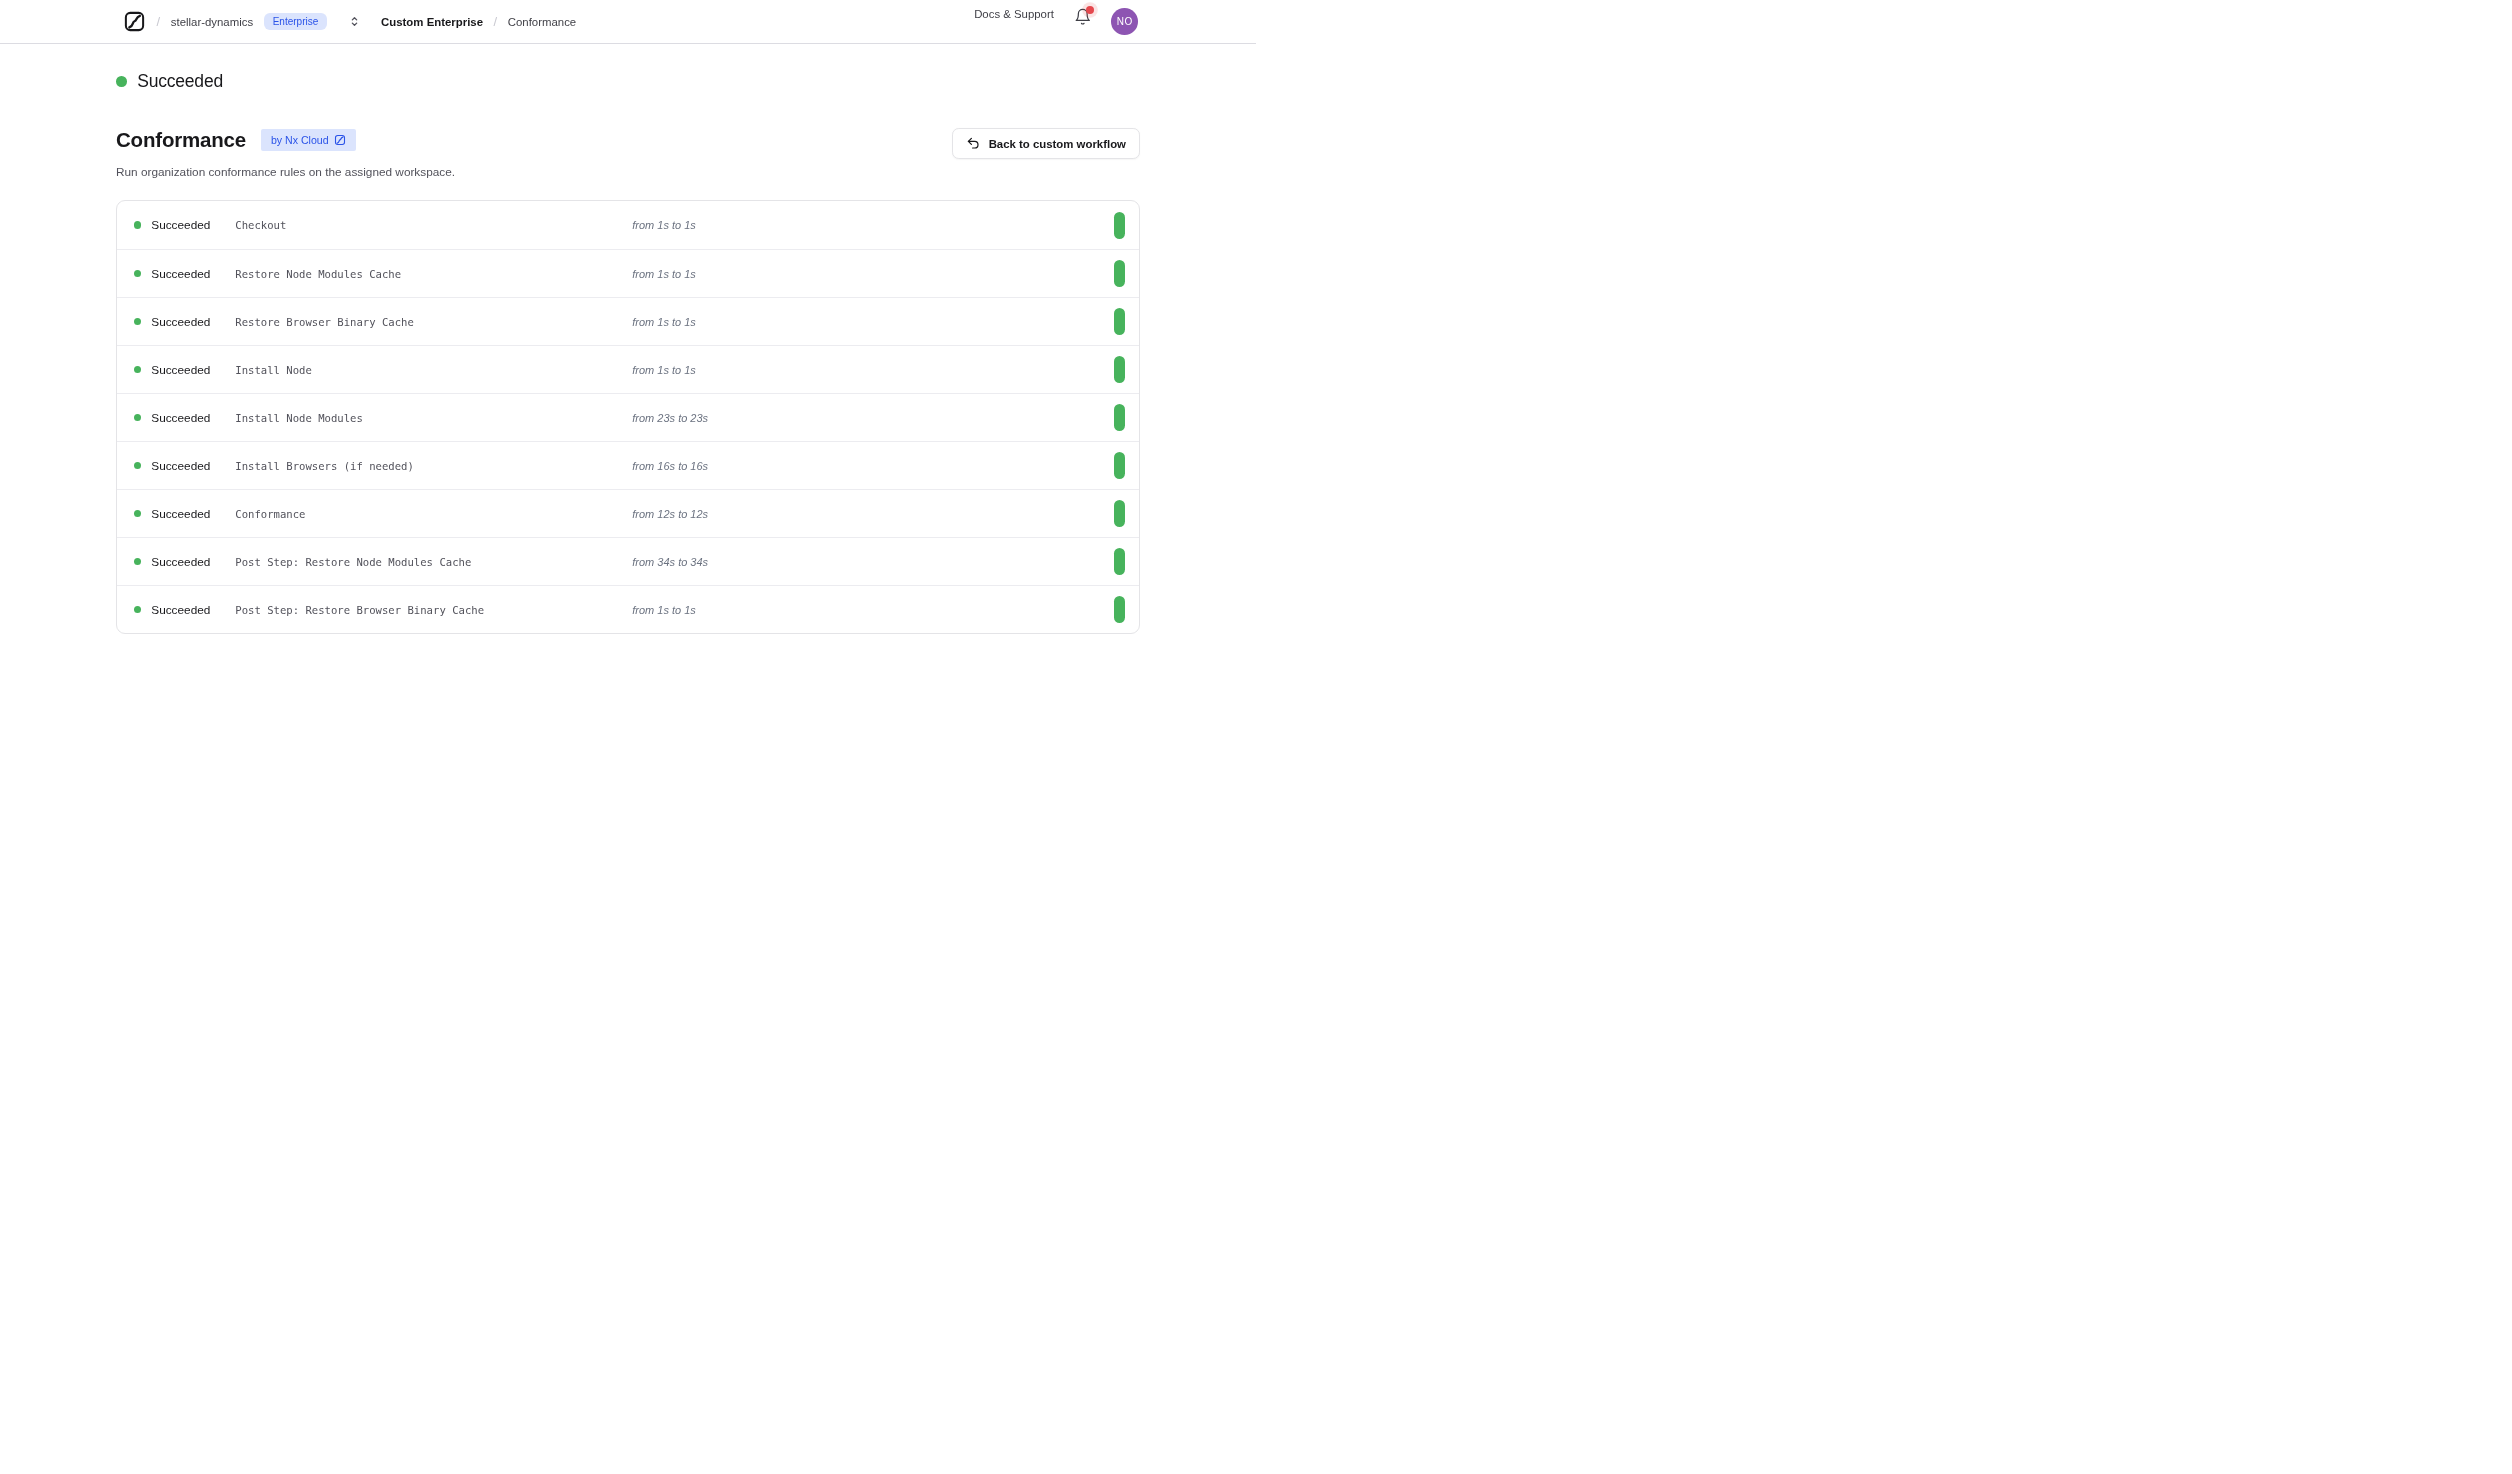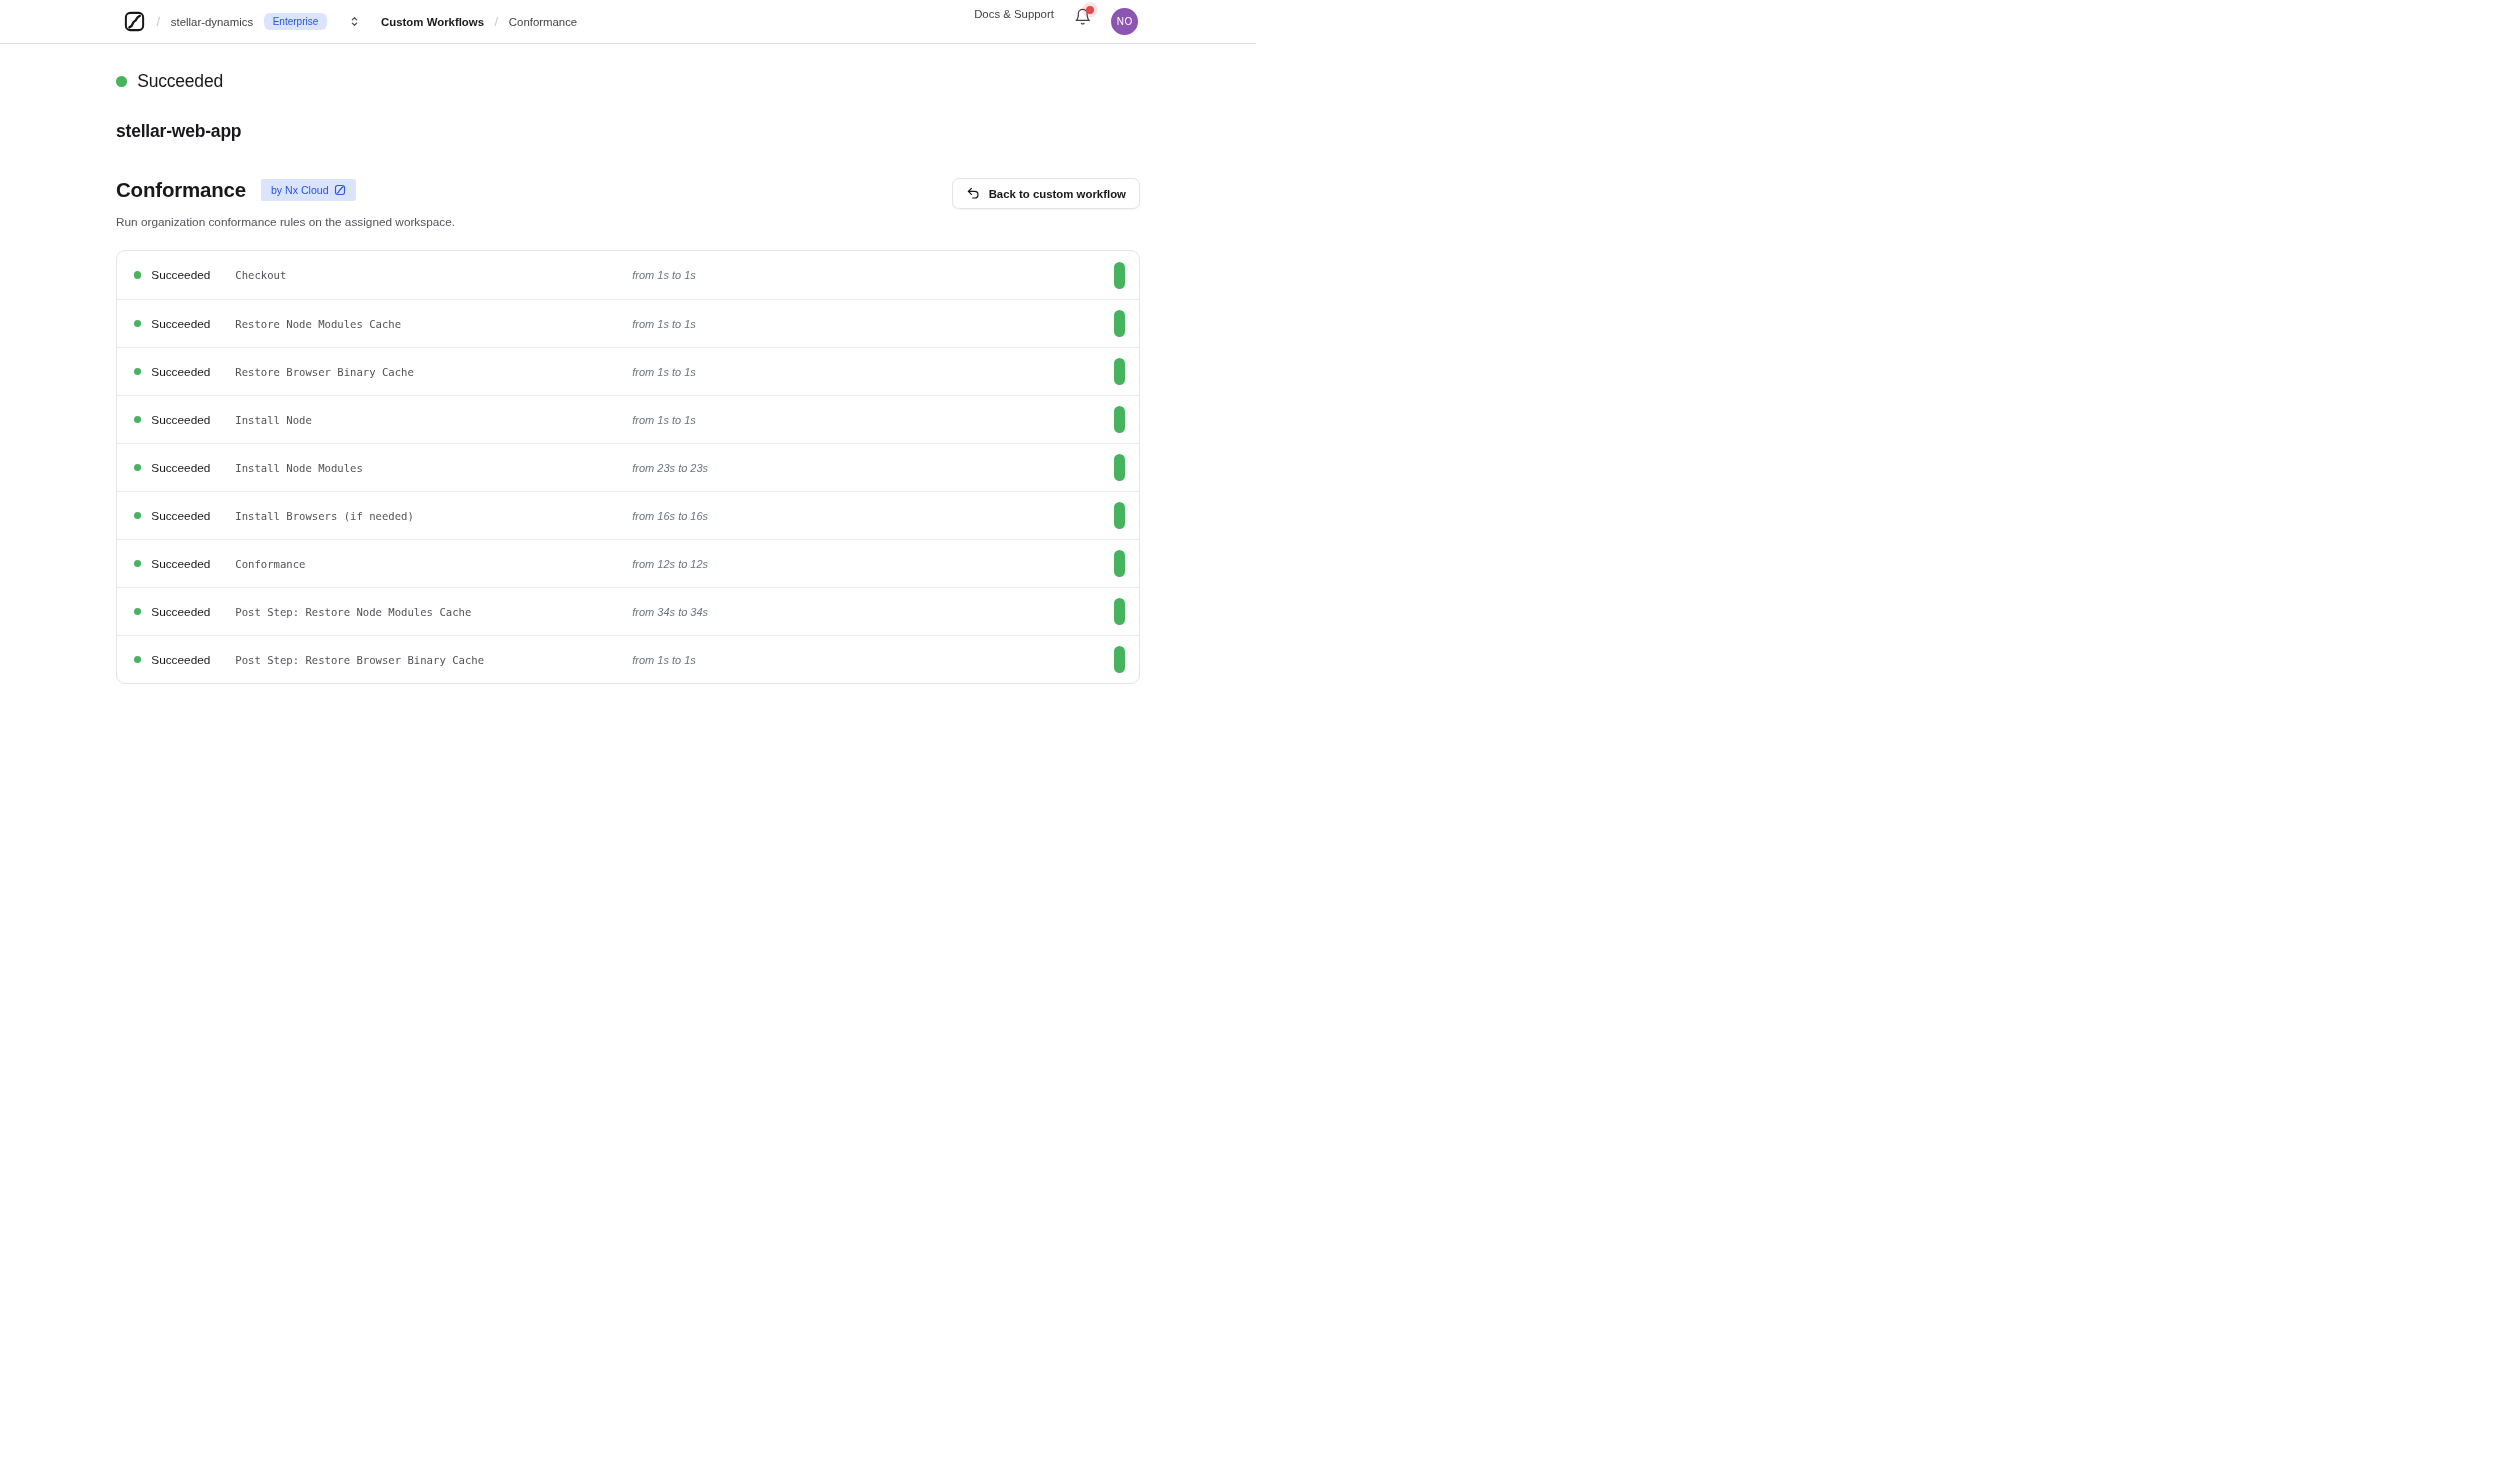--- a/index.html
+++ b/index.html
@@ -82,21 +82,21 @@
     </span>
     <span class="crumb-sep">/</span>
     <span class="crumb">stellar-dynamics</span>
     <span class="badge-enterprise">Enterprise</span>
     <span class="switcher">
       <svg width="13" height="13" viewBox="0 0 24 24" fill="none" stroke="#52525B" stroke-width="2.4" stroke-linecap="round" stroke-linejoin="round">
         <path d="M8 9l4-4 4 4"></path>
           <path d="M8 15l4 4 4-4"></path>
       </svg>
     </span>
-    <span class="crumb strong">Custom Workflows</span>
+    <span class="crumb strong">Custom Enterprise</span>
     <span class="crumb-sep">/</span>
     <span class="crumb">Conformance</span>
   </div>
   <div class="nav-right">
     <span class="docs-link">Docs &amp; Support</span>
     <span class="bell-wrap">
       <svg width="17.5" height="17.5" viewBox="0 0 24 24" fill="none" stroke="#3F3F46" stroke-width="1.7" stroke-linecap="round" stroke-linejoin="round">
         <path d="M18 8a6 6 0 10-12 0c0 7-3 9-3 9h18s-3-2-3-9"></path>
         <path d="M13.7 21a2 2 0 01-3.4 0"></path>
       </svg>
@@ -106,21 +106,20 @@
   </div>
 </header>
 
 <main class="main">
 
   <div class="status-line">
     <span class="status-dot-lg"></span>
     <span class="status-title">Succeeded</span>
   </div>
 
-  <h1 class="workspace-name">stellar-web-app</h1>
 
   <div class="wf-head">
     <div>
       <div class="wf-title-row">
         <h2 class="wf-title">Conformance</h2>
         <span class="badge-nx">
           <span>by Nx Cloud</span>
           <svg width="12" height="12" viewBox="0 0 24 24" fill="none" stroke="#2A53E8" stroke-width="2.2" stroke-linecap="round" stroke-linejoin="round">
             <rect x="3" y="3" width="18" height="18" rx="4.5"></rect>
             <path d="M6.6 18.2 C 11.2 16.6, 9.4 12.6, 12 11.7 C 14.6 10.8, 13.2 7.6, 17.6 6.1" stroke-width="2.5"></path>

